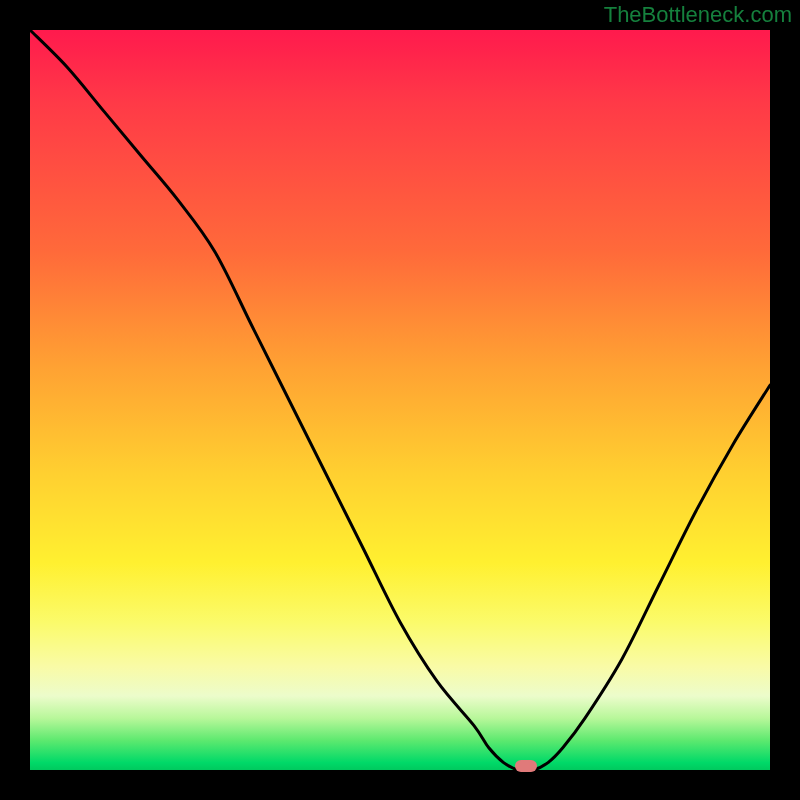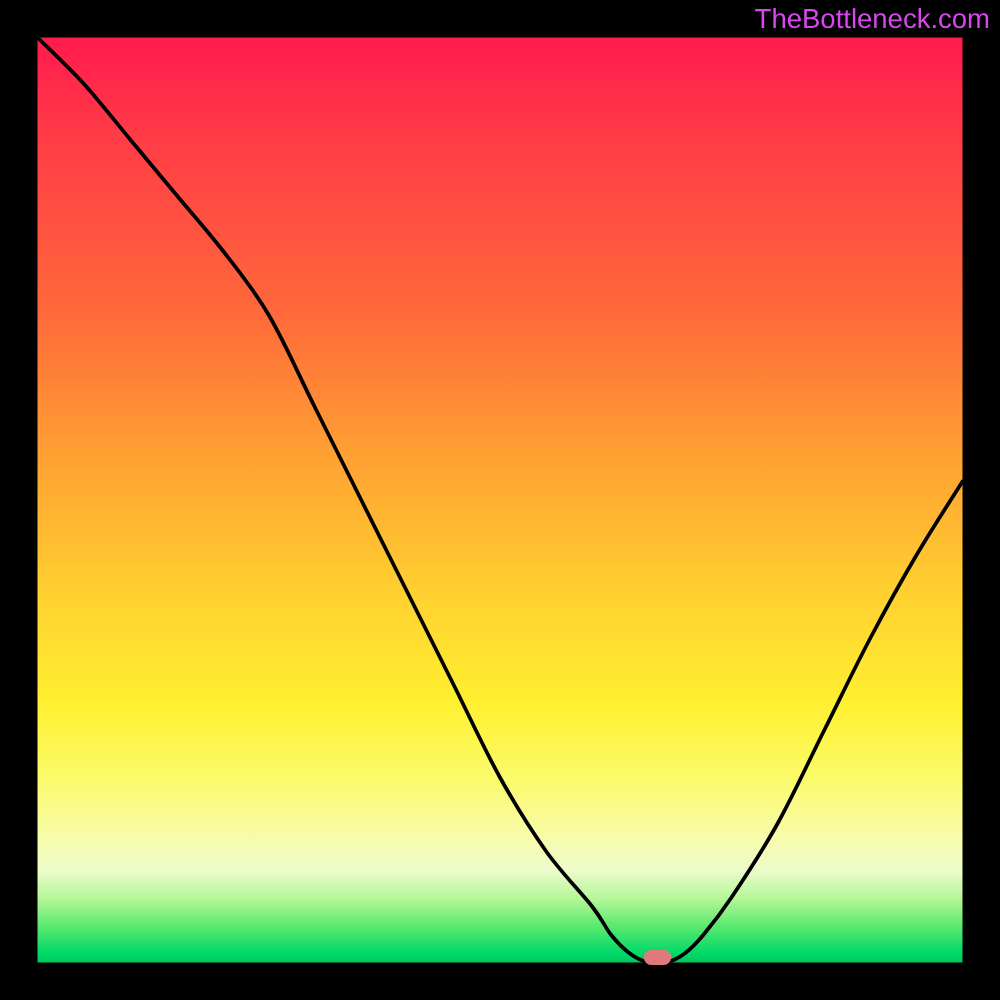--- a/index.html
+++ b/index.html
@@ -14,21 +14,21 @@
   .chart-container {
     position: relative;
     width: 800px;
     height: 800px;
     background: #000;
   }
   .watermark {
     position: absolute;
     top: 2px;
     right: 8px;
-    color: #d946ef;
+    color: #15803d;
     font-size: 22px;
     font-weight: 500;
     z-index: 10;
   }
   .plot-area {
     position: absolute;
     left: 30px;
     top: 30px;
     width: 740px;
     height: 740px;

